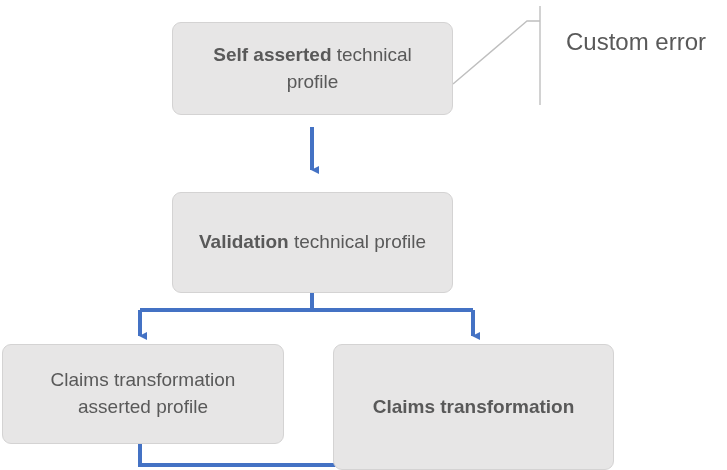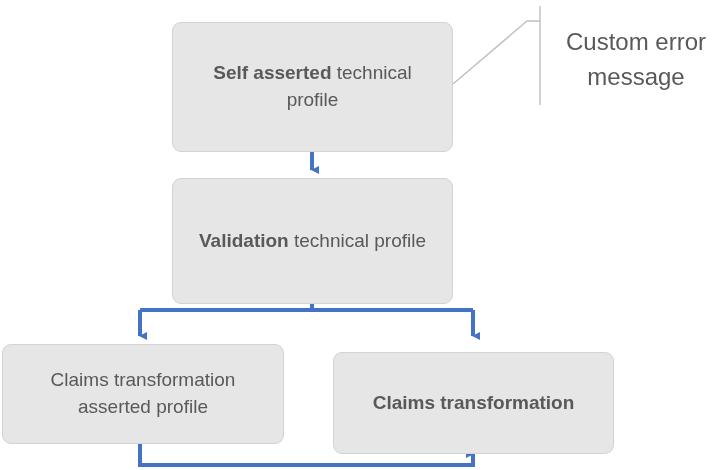--- a/index.html
+++ b/index.html
@@ -42,24 +42,24 @@
     padding: 4px 14px;
   }
   .node .txt {
     display: block;
     width: 100%;
   }
   .node .strong {
     font-weight: bold;
     color: #595959;
   }
-  .node-self-asserted   { left: 172px; top: 22px;  width: 281px; height: 130px; }
-  .node-validation      { left: 172px; top: 178px; width: 281px; height: 126px; }
+  .node-self-asserted   { left: 172px; top: 22px;  width: 281px; height: 93px; }
+  .node-validation      { left: 172px; top: 192px; width: 281px; height: 101px; }
   .node-claims-tp       { left: 2px;   top: 344px; width: 282px; height: 100px; }
-  .node-claims          { left: 333px; top: 352px; width: 281px; height: 102px; font-weight: bold; }
+  .node-claims          { left: 333px; top: 344px; width: 281px; height: 126px; font-weight: bold; }
 
   .callout-text {
     position: absolute;
     left: 556px;
     top: 25px;
     width: 160px;
     text-align: center;
     color: #595959;
     font-size: 24px;
     line-height: 1.45;
@@ -119,16 +119,15 @@
   <div class="node node-claims-tp">
     <span class="txt"><span>Claims transformation asserted profile</span></span>
   </div>
 
   <div class="node node-claims">
     <span class="txt"><span class="strong">Claims transformation</span></span>
   </div>
 
   <div class="callout-text">
     <div>Custom error</div>
-    <div>message</div>
   </div>
 
 </div>
 
 </body></html>

